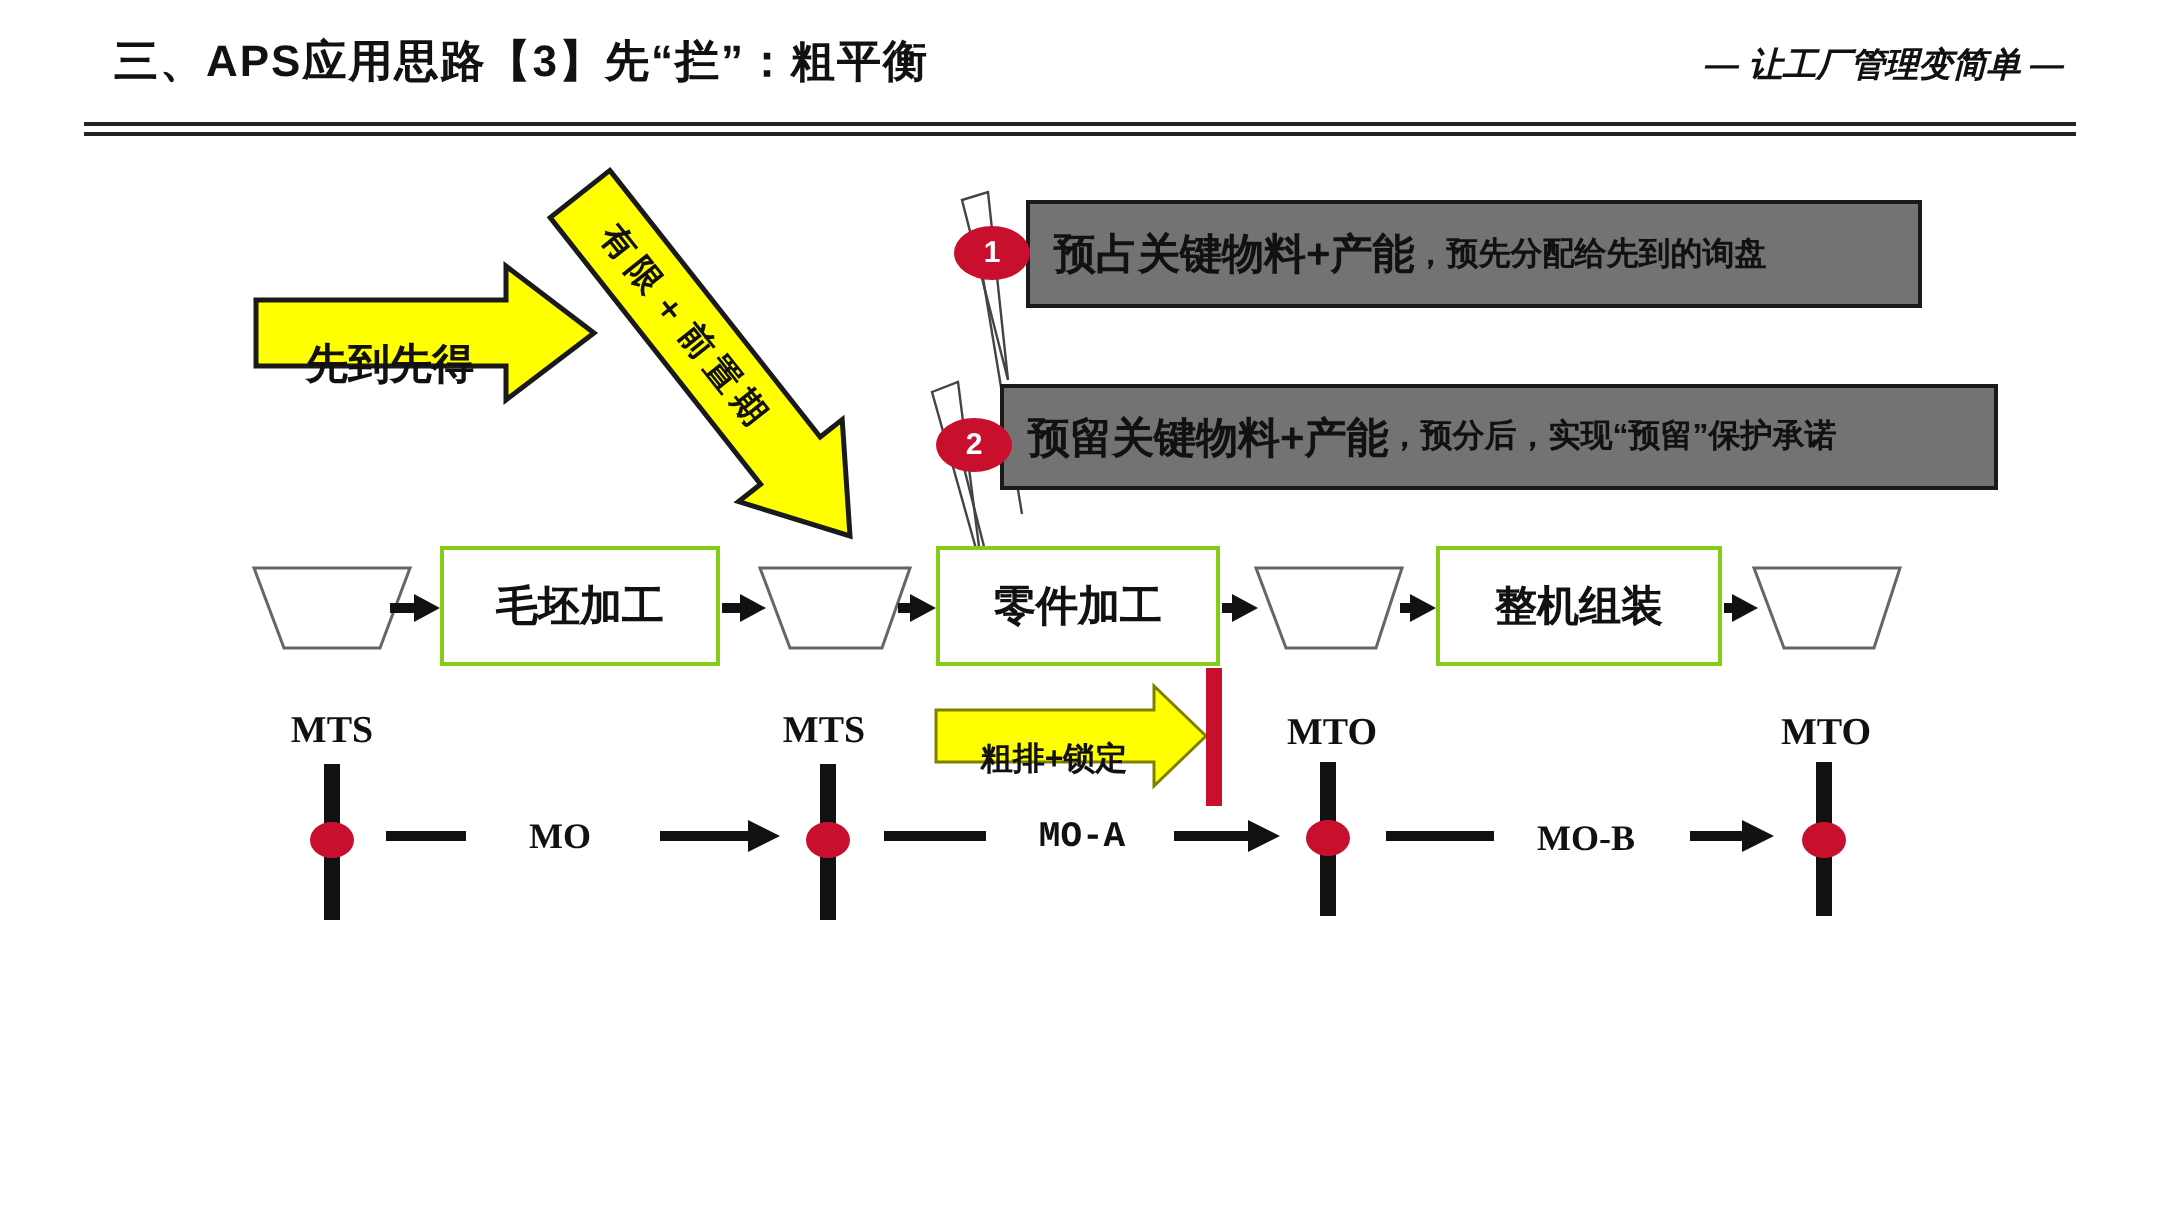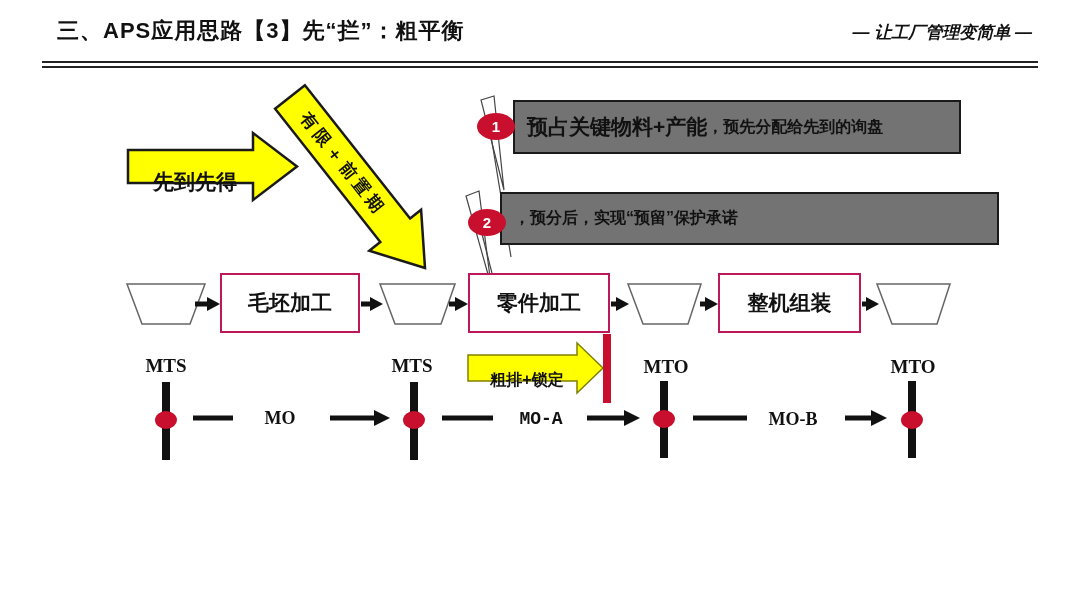--- a/index.html
+++ b/index.html
@@ -15,21 +15,21 @@
     border:2px solid #1a1a1a;background:#737373;display:flex;align-items:center;
     padding-left:12px;box-sizing:border-box;white-space:nowrap;
   }
   .callout-bold{font-size:21px;font-weight:bold;}
   .callout-rest{font-size:16px;font-weight:bold;}
   .badge{
     background:#C8102E;border-radius:50%;display:flex;align-items:center;justify-content:center;
     color:#fff;font-size:15px;font-weight:bold;
   }
   .stage-box{
-    border:2px solid #be185d;background:#fff;display:flex;align-items:center;justify-content:center;
+    border:2px solid #84cc16;background:#fff;display:flex;align-items:center;justify-content:center;
     font-size:21px;font-weight:bold;box-sizing:border-box;white-space:nowrap;
   }
   .arrow-label{font-weight:bold;color:#111;white-space:nowrap;}
   .serif-label{
     font-family:"Liberation Serif","DejaVu Serif",serif;font-weight:bold;color:#111;
     text-align:center;white-space:nowrap;
   }
   svg{display:block;}
 </style>
 </head>
@@ -109,20 +109,21 @@
 
   <div class="abs callout-box" style="left:513px;top:100px;width:448px;height:54px;">
     <span class="callout-bold">预占关键物料+产能</span>
       <span class="callout-rest">，预先分配给先到的询盘</span>
   </div>
   <div class="abs badge" style="left:477px;top:113px;width:38px;height:27px;">
     <span>1</span>
   </div>
 
   <div class="abs callout-box" style="left:500px;top:192px;width:499px;height:53px;">
+    <span class="callout-bold">预留关键物料+产能</span>
       <span class="callout-rest">，预分后，实现“预留”保护承诺</span>
   </div>
   <div class="abs badge" style="left:468px;top:209px;width:38px;height:27px;">
     <span>2</span>
   </div>
 
   <div class="abs stage-box" style="left:220px;top:273px;width:140px;height:60px;">毛坯加工</div>
   <div class="abs stage-box" style="left:468px;top:273px;width:142px;height:60px;">零件加工</div>
   <div class="abs stage-box" style="left:718px;top:273px;width:143px;height:60px;">整机组装</div>
 

